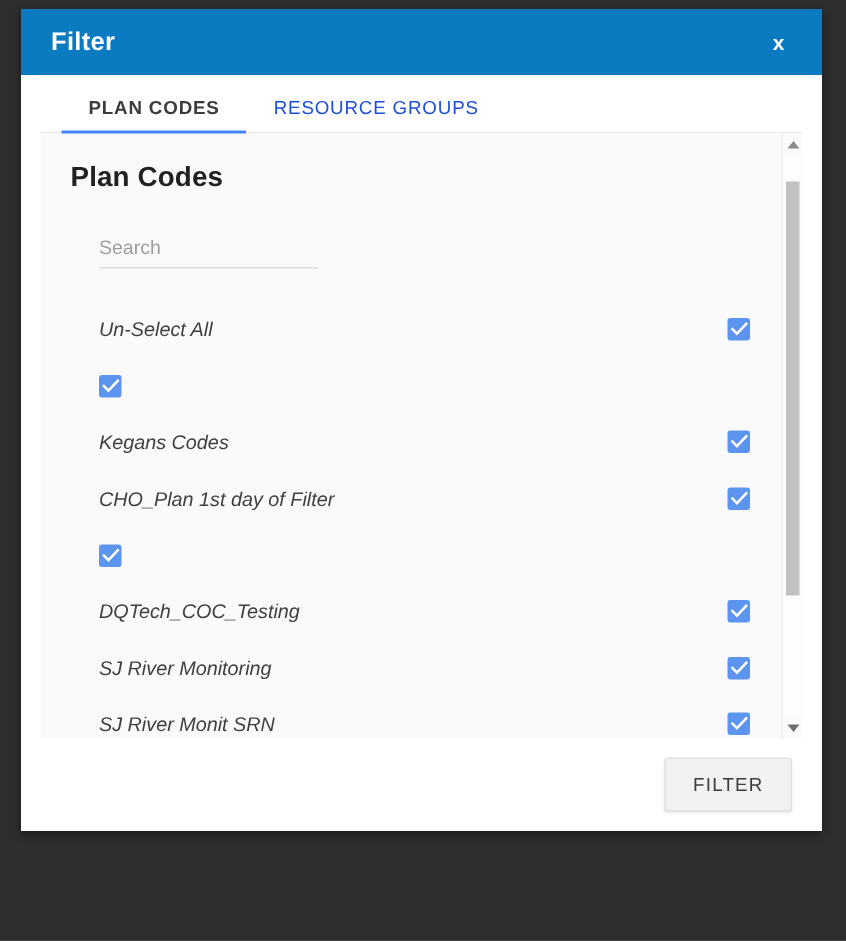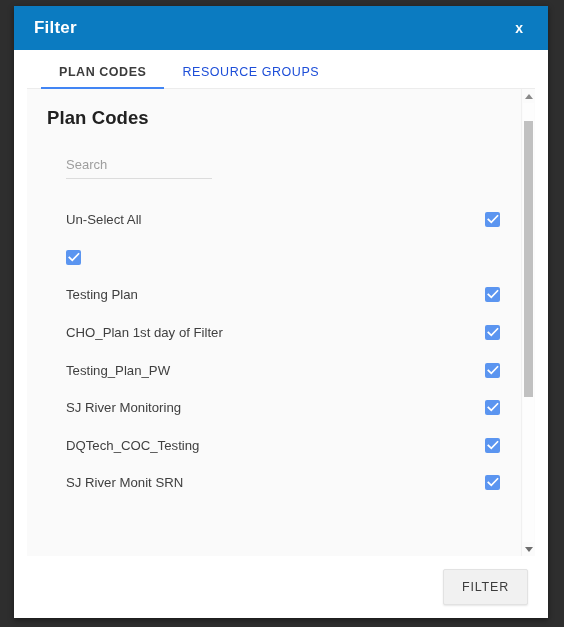--- a/index.html
+++ b/index.html
@@ -21,21 +21,21 @@
     inset: 0;
     background: #2e2e2e;
   }
 
   
   #dialog {
     position: absolute;
     left: 14px;
     top: 6px;
     width: 534px;
-    height: 612px;
+    height: 548px;
     background: #ffffff;
     box-shadow: 0 2px 6px rgba(0,0,0,.45);
     display: flex;
     flex-direction: column;
     overflow: hidden;
   }
 
   
   .titlebar {
     height: 44px;
@@ -158,20 +158,21 @@
     align-items: center;
     padding: 0 21px 0 39px;
     box-sizing: border-box;
     cursor: pointer;
   }
   .list-label {
     font-size: 13.2px;
     color: #3f3f3f;
     flex: 1 1 auto;
     white-space: nowrap;
+    font-style: italic;
   }
   .cbox {
     width: 15px;
     height: 15px;
     flex: 0 0 15px;
     border-radius: 2px;
     background: #5b95f0;
     position: relative;
     cursor: pointer;
   }
@@ -290,53 +291,52 @@
               </span>
             </div>
             <div class="list-item">
               <span class="cbox" style="background: rgb(91, 149, 240);">
                 <svg width="12" height="11" viewBox="0 0 12 11">
                   <path d="M1.3 5.4 L4.3 8.4 L10.5 1.9" fill="none" stroke="#ffffff" stroke-width="1.7" stroke-linecap="square" stroke-linejoin="miter"></path>
                 </svg>
               </span>
             </div>
             <div class="list-item">
-              <span class="list-label">Testing Plan</span>
+              <span class="list-label">Kegans Codes</span>
               <span class="cbox" style="background: rgb(91, 149, 240);">
                 <svg width="12" height="11" viewBox="0 0 12 11">
                   <path d="M1.3 5.4 L4.3 8.4 L10.5 1.9" fill="none" stroke="#ffffff" stroke-width="1.7" stroke-linecap="square" stroke-linejoin="miter"></path>
                 </svg>
               </span>
             </div>
             <div class="list-item">
               <span class="list-label">CHO_Plan 1st day of Filter</span>
               <span class="cbox" style="background: rgb(91, 149, 240);">
                 <svg width="12" height="11" viewBox="0 0 12 11">
                   <path d="M1.3 5.4 L4.3 8.4 L10.5 1.9" fill="none" stroke="#ffffff" stroke-width="1.7" stroke-linecap="square" stroke-linejoin="miter"></path>
                 </svg>
               </span>
             </div>
             <div class="list-item">
-              <span class="list-label">Testing_Plan_PW</span>
+              <span class="cbox" style="background: rgb(91, 149, 240);">
+                <svg width="12" height="11" viewBox="0 0 12 11">
+                  <path d="M1.3 5.4 L4.3 8.4 L10.5 1.9" fill="none" stroke="#ffffff" stroke-width="1.7" stroke-linecap="square" stroke-linejoin="miter"></path>
+                </svg>
+              </span>
+            </div>
+            <div class="list-item">
+              <span class="list-label">DQTech_COC_Testing</span>
               <span class="cbox" style="background: rgb(91, 149, 240);">
                 <svg width="12" height="11" viewBox="0 0 12 11">
                   <path d="M1.3 5.4 L4.3 8.4 L10.5 1.9" fill="none" stroke="#ffffff" stroke-width="1.7" stroke-linecap="square" stroke-linejoin="miter"></path>
                 </svg>
               </span>
             </div>
             <div class="list-item">
               <span class="list-label">SJ River Monitoring</span>
-              <span class="cbox" style="background: rgb(91, 149, 240);">
-                <svg width="12" height="11" viewBox="0 0 12 11">
-                  <path d="M1.3 5.4 L4.3 8.4 L10.5 1.9" fill="none" stroke="#ffffff" stroke-width="1.7" stroke-linecap="square" stroke-linejoin="miter"></path>
-                </svg>
-              </span>
-            </div>
-            <div class="list-item">
-              <span class="list-label">DQTech_COC_Testing</span>
               <span class="cbox" style="background: rgb(91, 149, 240);">
                 <svg width="12" height="11" viewBox="0 0 12 11">
                   <path d="M1.3 5.4 L4.3 8.4 L10.5 1.9" fill="none" stroke="#ffffff" stroke-width="1.7" stroke-linecap="square" stroke-linejoin="miter"></path>
                 </svg>
               </span>
             </div>
             <div class="list-item">
               <span class="list-label">SJ River Monit SRN</span>
               <span class="cbox" style="background: rgb(91, 149, 240);">
                 <svg width="12" height="11" viewBox="0 0 12 11">

